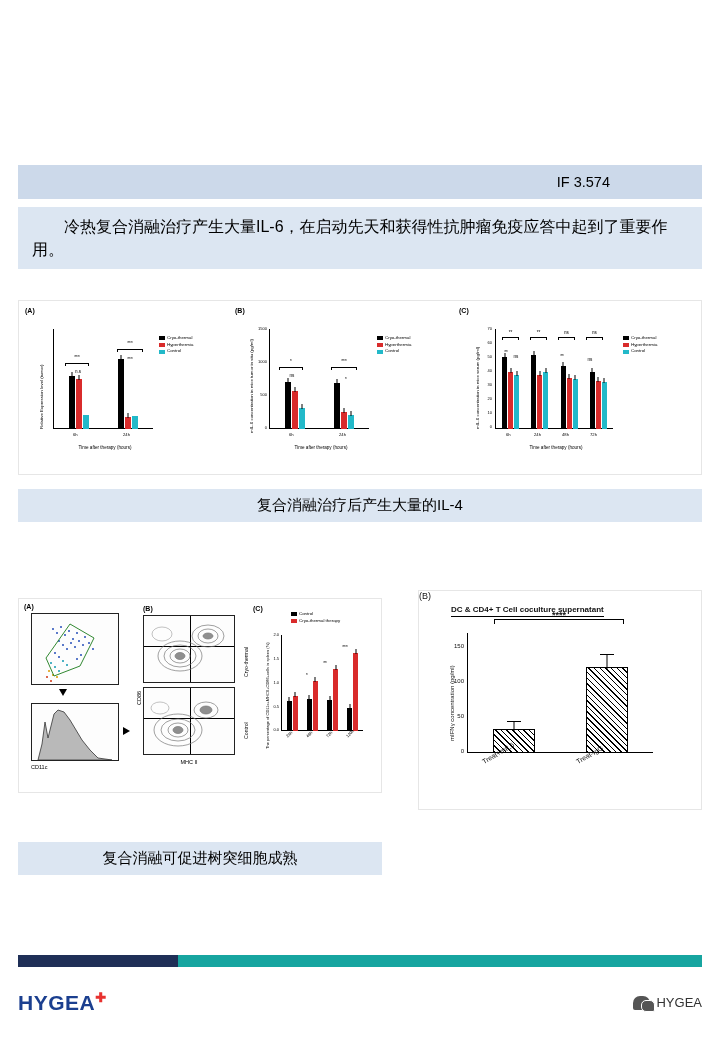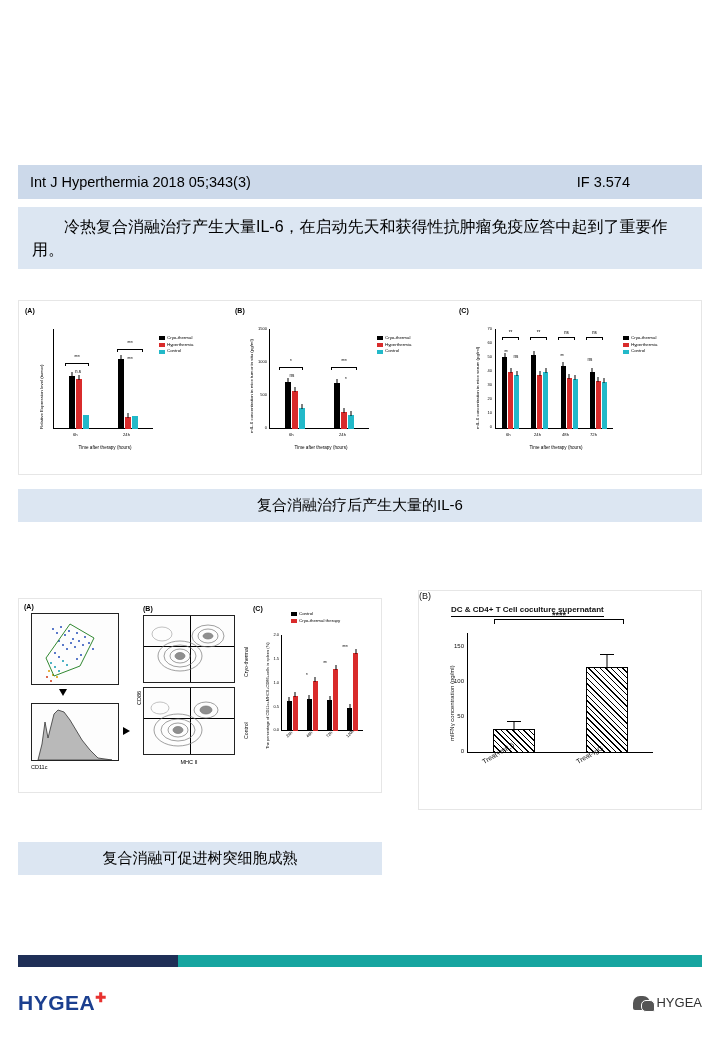--- a/index.html
+++ b/index.html
@@ -42,21 +42,21 @@
     align-items: center;
     box-sizing: border-box;
     padding: 0 12px;
   }
   .journal-bar .jtext {
     font-size: 14.5px;
     color: #000;
   }
   .journal-bar .jif {
     margin-left: auto;
-    margin-right: 60px;
+    margin-right: 80px;
     font-size: 14.5px;
     color: #000;
   }
   .summary-box {
     position: absolute;
     left: 18px;
     top: 207px;
     width: 684px;
     height: 62px;
     background: #dce6f2;
@@ -292,21 +292,20 @@
     border: 1px solid #000;
   }
 </style>
 </head>
 <body>
 
 <div class="slide">
 
 
   <div class="journal-bar">
-    <span class="jtext">Int J Hyperthermia 2018 05;343(3)</span>
     <span class="jif">IF 3.574</span>
   </div>
 
   <div class="summary-box">
     <span class="indent"></span><span>冷热复合消融治疗产生大量IL-6，在启动先天和获得性抗肿瘤免疫应答中起到了重要作用。</span>
   </div>
 
   <div class="figure-row-1">
 
     <div class="fig" style="width:212px;height:173px;">
@@ -501,21 +500,21 @@
           </div>
         <div class="row">
             <span class="sw" style="background:#22b9c9"></span>
             <span>Control</span>
           </div>
       </div>
     </div>
 
   </div>
 
-  <div class="caption-bar" id="cap1">复合消融治疗后产生大量的IL-6</div>
+  <div class="caption-bar" id="cap1">复合消融治疗后产生大量的IL-4</div>
 
   <div class="panelA-box">
     <div class="fig" style="width:362px;height:193px;">
 
       <div class="plabel" style="left:5px;top:4px;">(A)</div>
 
       <div class="flow-box" style="left:12px;top:14px;width:88px;height:72px;">
         <div class="scatter-dot" style="left:20px;top:14px;background:#3b5fc0;"></div>
         <div class="scatter-dot" style="left:24px;top:18px;background:#3b5fc0;"></div>
         <div class="scatter-dot" style="left:28px;top:12px;background:#3b5fc0;"></div>

